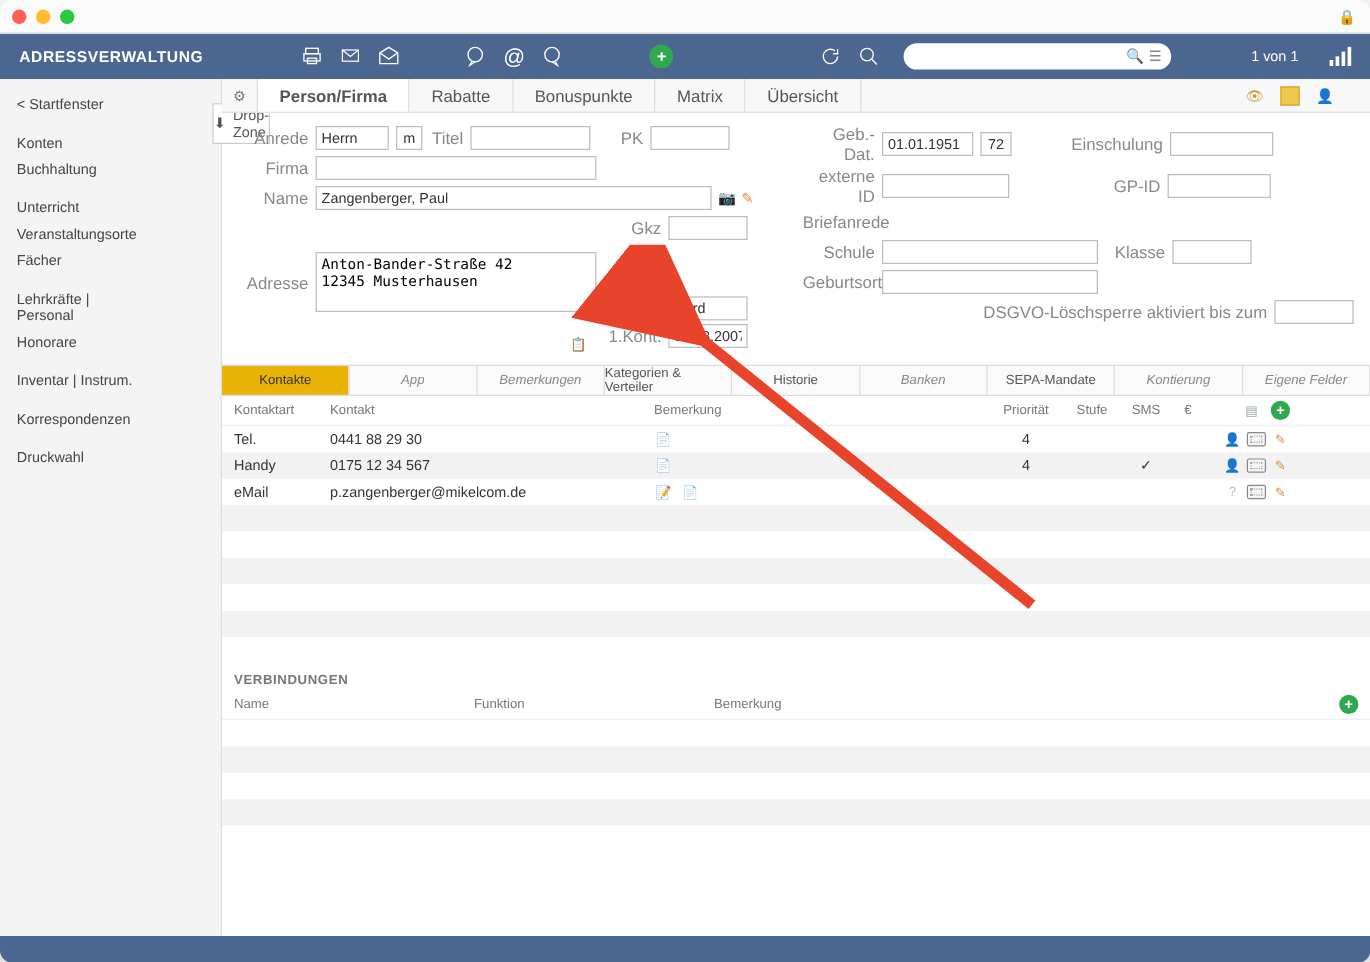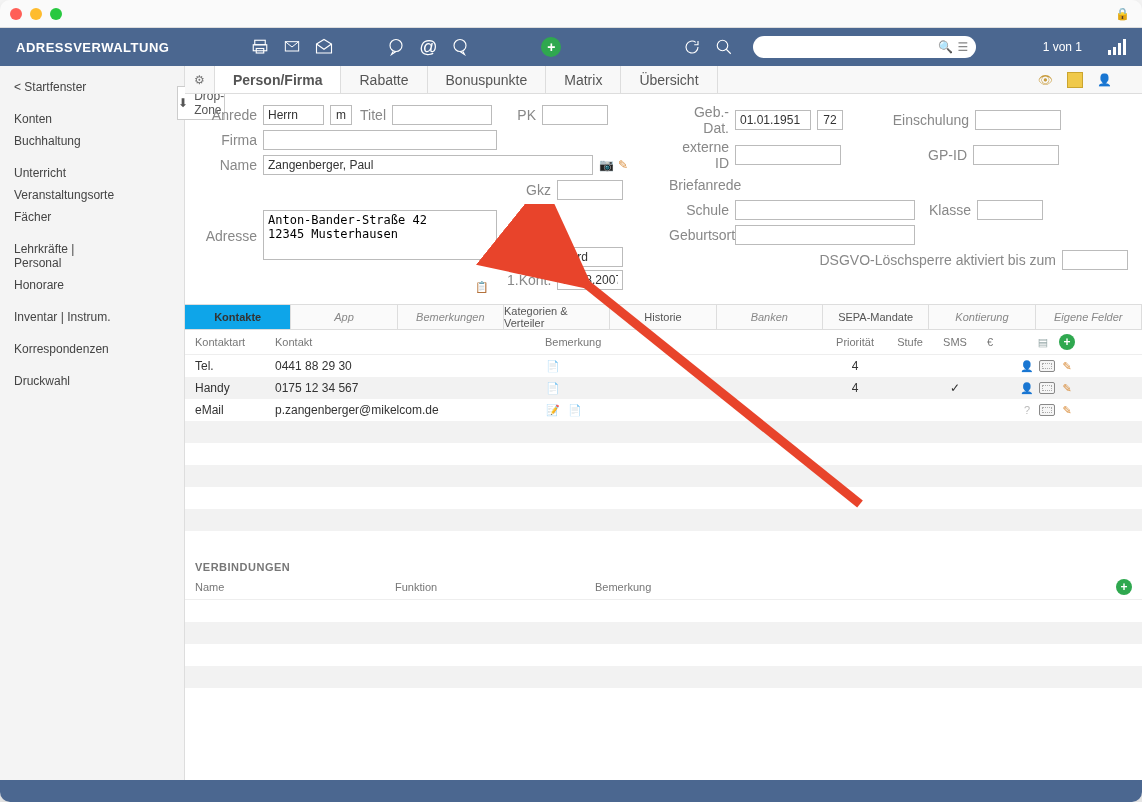--- a/index.html
+++ b/index.html
@@ -42,21 +42,21 @@
   .frow{display:flex; align-items:center; gap:6px; margin-bottom:3px; min-height:22px;}
   .flabel{color:#888; font-size:14px; text-align:right;}
   .inp{border:1px solid #bbb; background:#fff; height:20px; padding:1px 4px; font-size:12px; color:#333;}
   .inp.wide{width:234px;}
   .textarea{width:234px; height:50px; border:1px solid #bbb; padding:2px 4px; font-size:12px; resize:none;}
   .name-actions{font-size:12px; color:#999; display:flex; gap:4px;}
   .pencil{color:#d98c3a;}
   .tabs2{display:flex; border-top:1px solid #ddd; border-bottom:1px solid #ddd; height:26px; background:#fafafa;}
   .tab2{flex:1; display:flex; align-items:center; justify-content:center; border-right:1px solid #ddd; font-size:11px; color:#888; cursor:pointer; font-style:italic;}
   .tab2.normal{font-style:normal; color:#555;}
-  .tab2.active{background:#0ea5e9; color:#333; font-style:normal; font-weight:700;}
+  .tab2.active{background:#eab308; color:#333; font-style:normal; font-weight:400;}
   .listhead{display:flex; padding:4px 10px; color:#777; font-size:11px; border-bottom:1px solid #eee; align-items:center;}
   .striped .row{display:flex; padding:3px 10px; align-items:center; min-height:22px; font-size:12px;}
   .striped .row:nth-child(odd){background:#fff;}
   .striped .row:nth-child(even){background:#f2f2f2;}
   .c-type{width:80px;}
   .c-contact{width:270px;}
   .c-note{width:280px;}
   .c-prio{width:60px; text-align:center;}
   .c-stufe{width:50px; text-align:center;}
   .c-sms{width:40px; text-align:center;}

